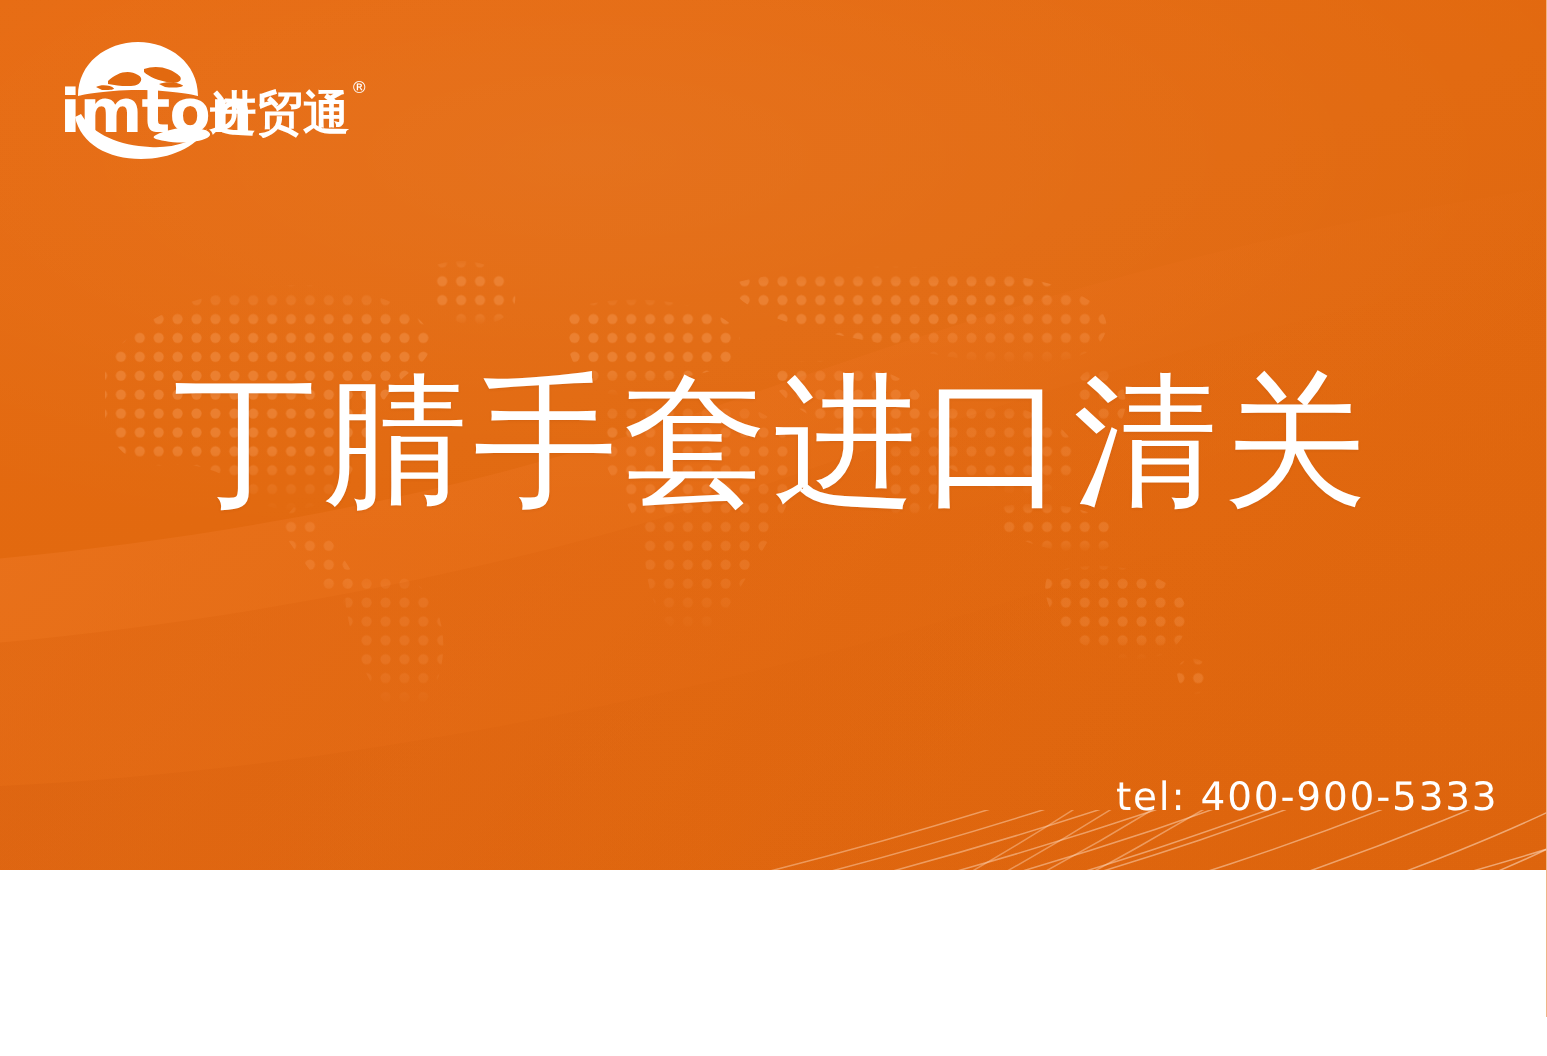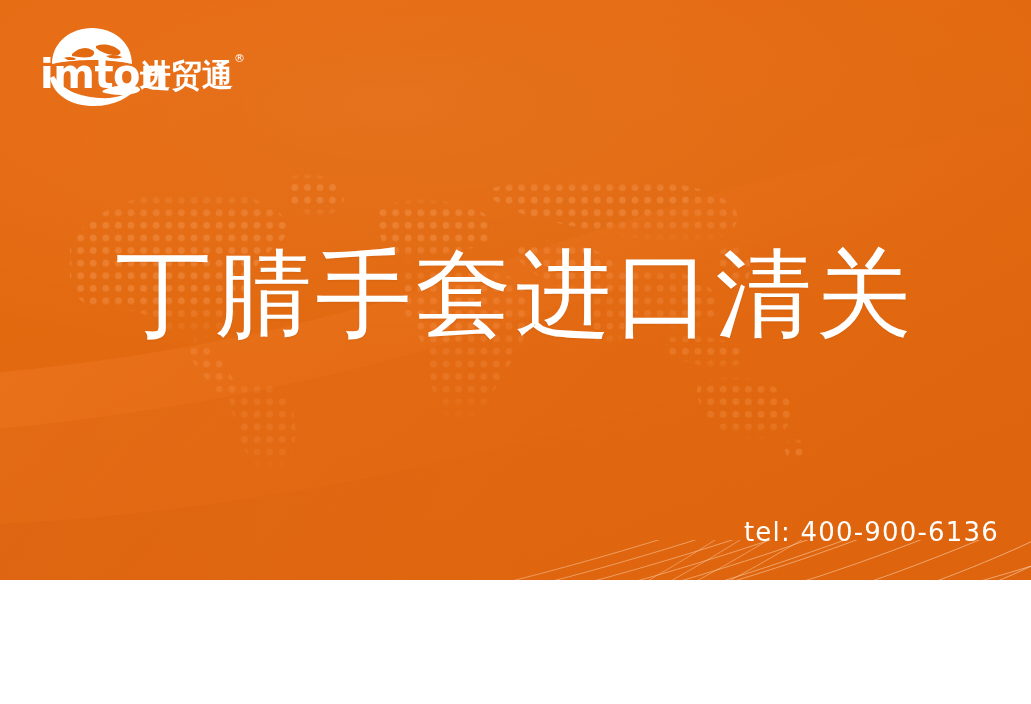--- a/index.html
+++ b/index.html
@@ -292,15 +292,15 @@
       <text class="logo-cn" x="106" y="60">进贸通</text>
 
       <text class="logo-reg" x="200" y="36">®</text>
     </svg>
   </div>
 
   <div class="headline">
     <span class="line">丁腈手套进口清关</span>
   </div>
 
-  <div class="tel">tel: 400-900-6136</div>
+  <div class="tel">tel: 400-900-5333</div>
 
 </div>
 
 </body></html>

